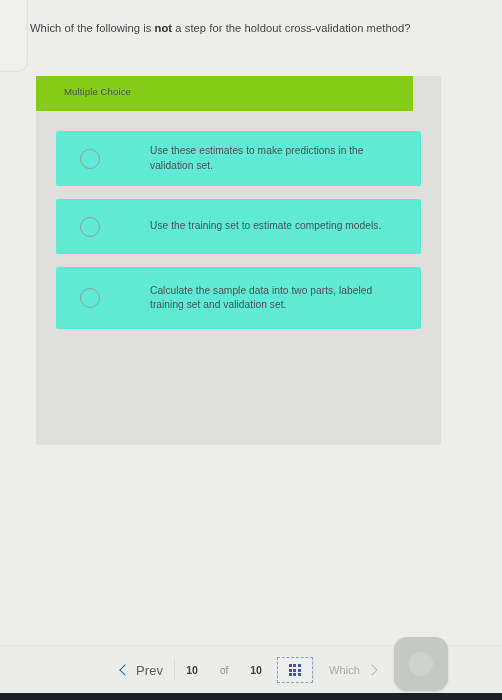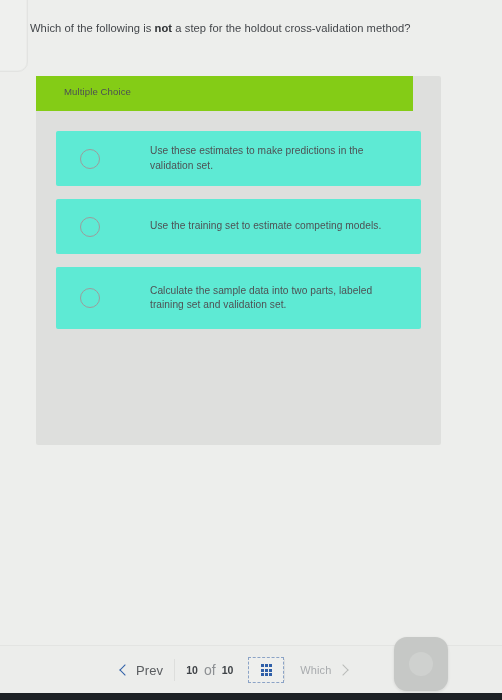--- a/index.html
+++ b/index.html
@@ -181,28 +181,28 @@
   .chev.right {
     transform: rotate(45deg);
     color: #b7b9b7;
   }
   #prev-label {
     font-size: 13px;
     color: #5a5d60;
     letter-spacing: 0.01em;
   }
 
-  #counter-seg { gap: 6px; justify-content: space-between; }
+  #counter-seg { gap: 22px; justify-content: space-between; }
   .count-num {
     font-size: 10.5px;
     font-weight: bold;
     color: #3f4347;
   }
   .count-of {
-    font-size: 14px;
+    font-size: 10px;
     color: #8d9093;
   }
 
   #grid-button {
     margin-left: 4px;
     width: 34px;
     height: 24px;
     border: 1.3px dashed #8ba3c6;
     display: flex;
     align-items: center;

